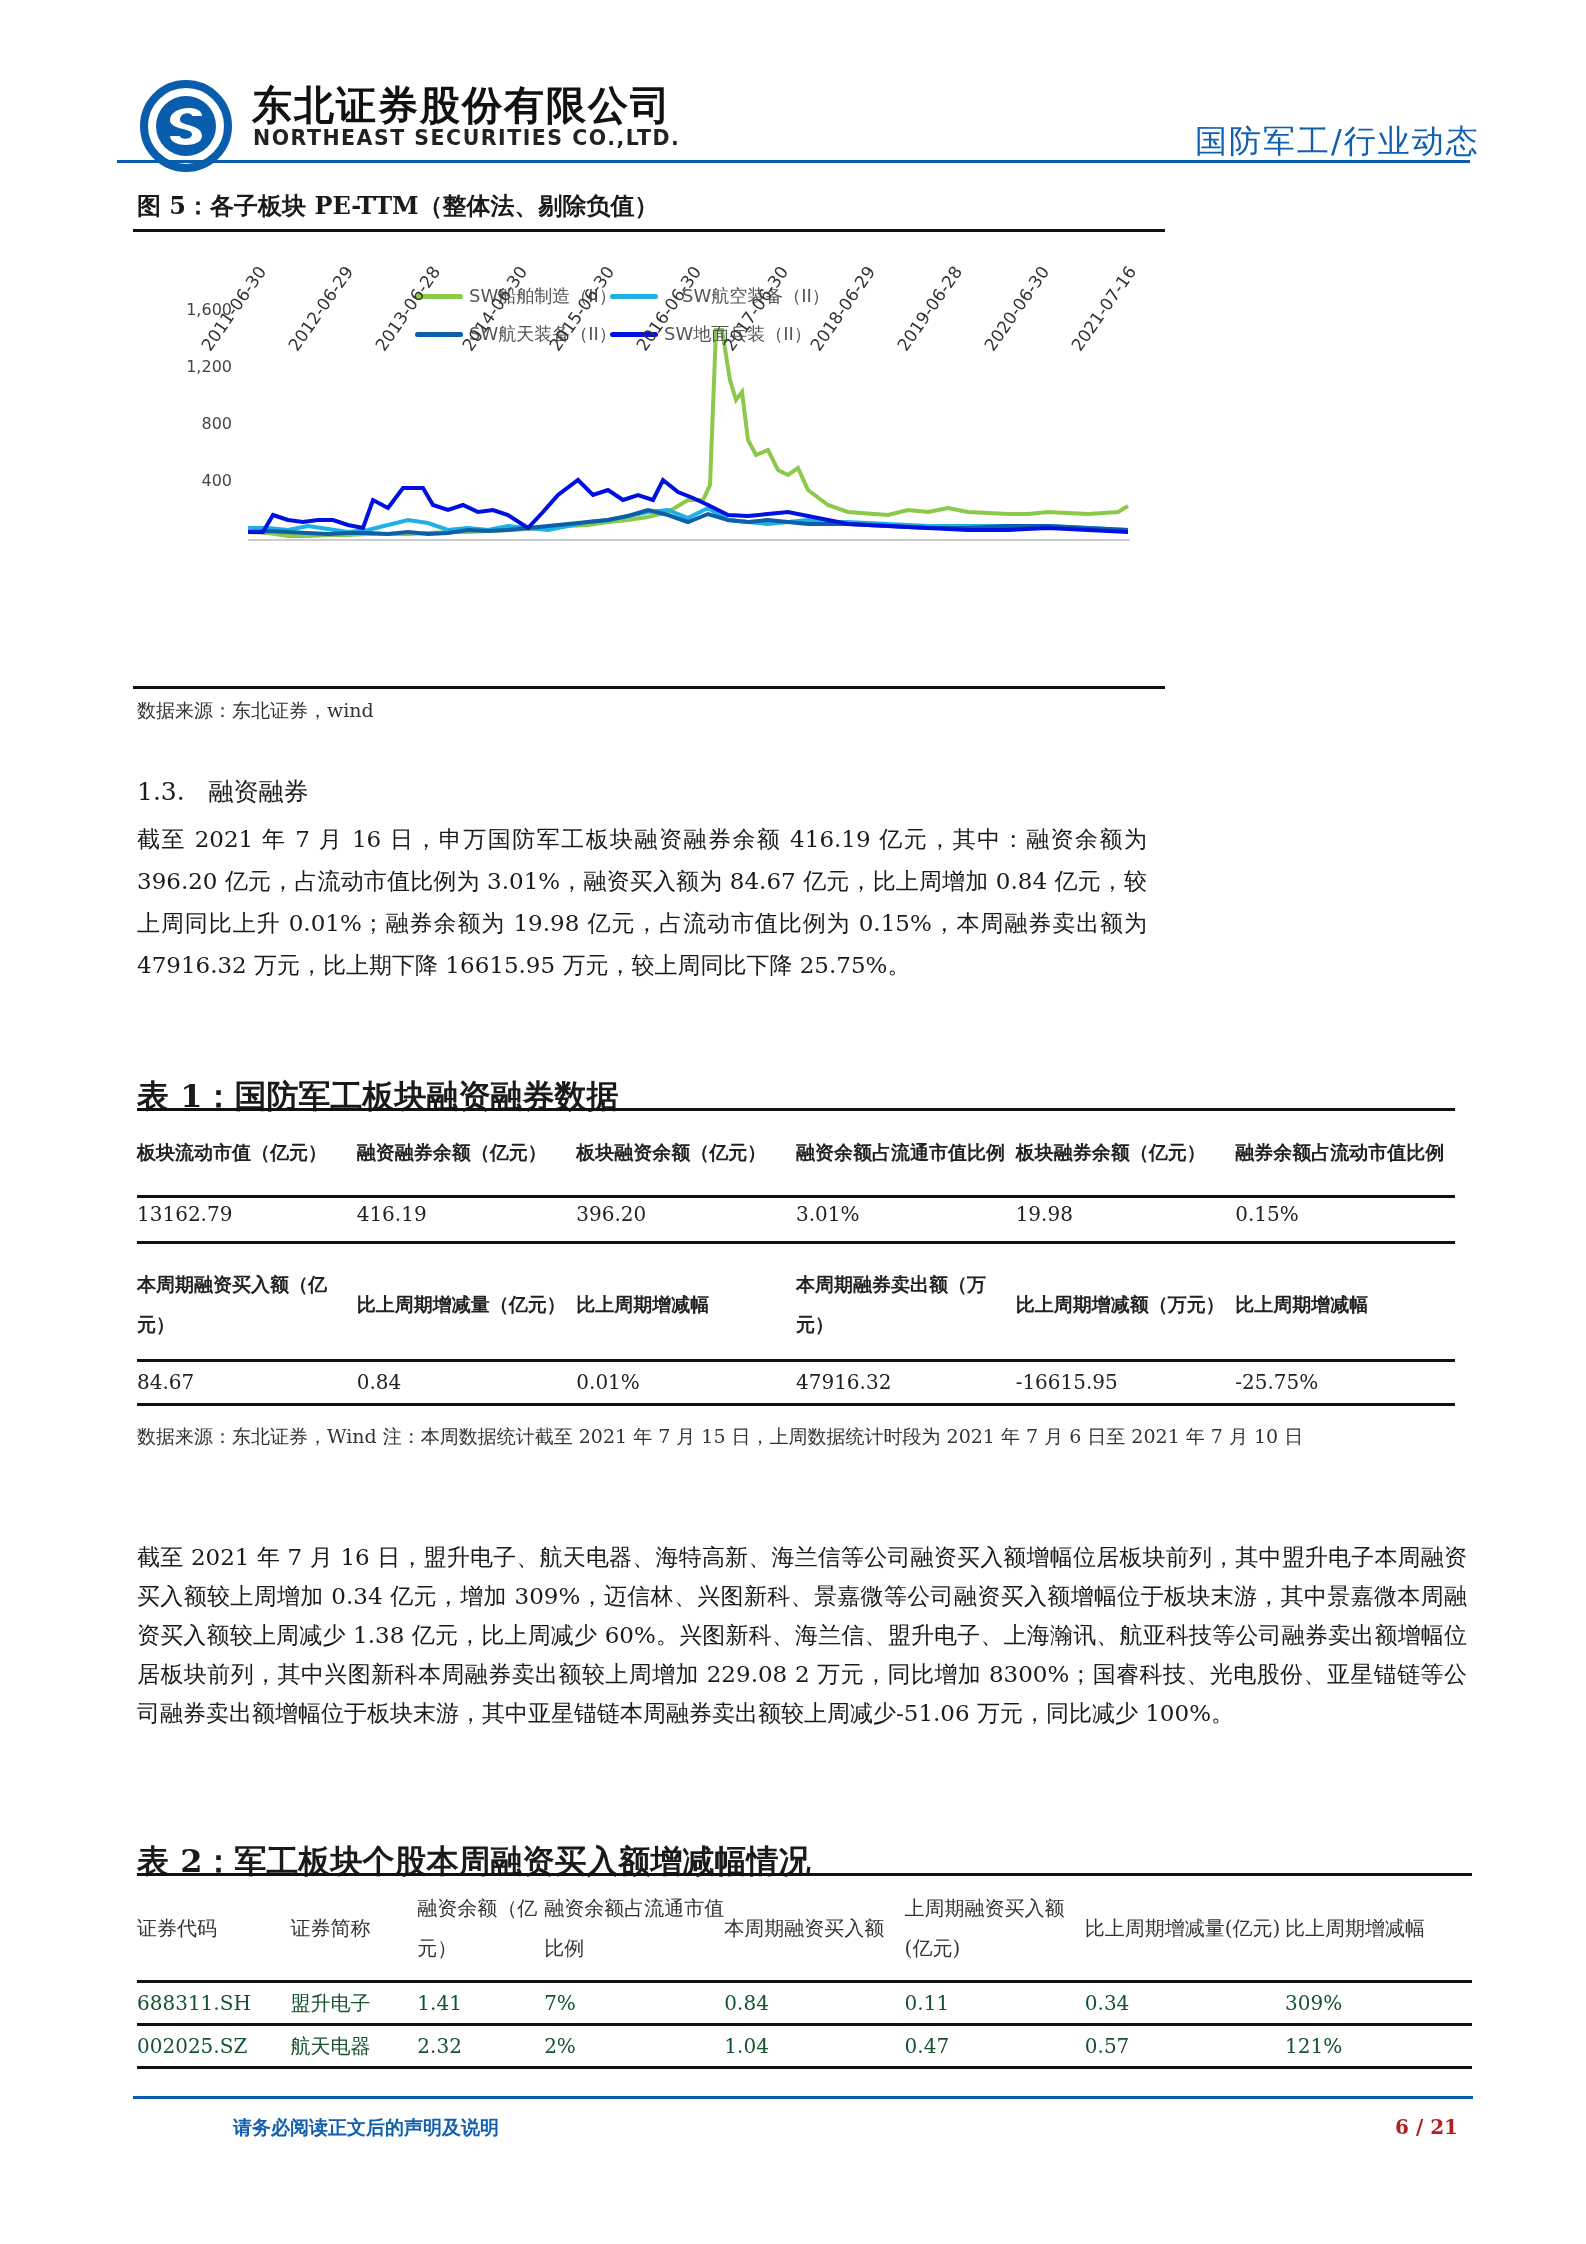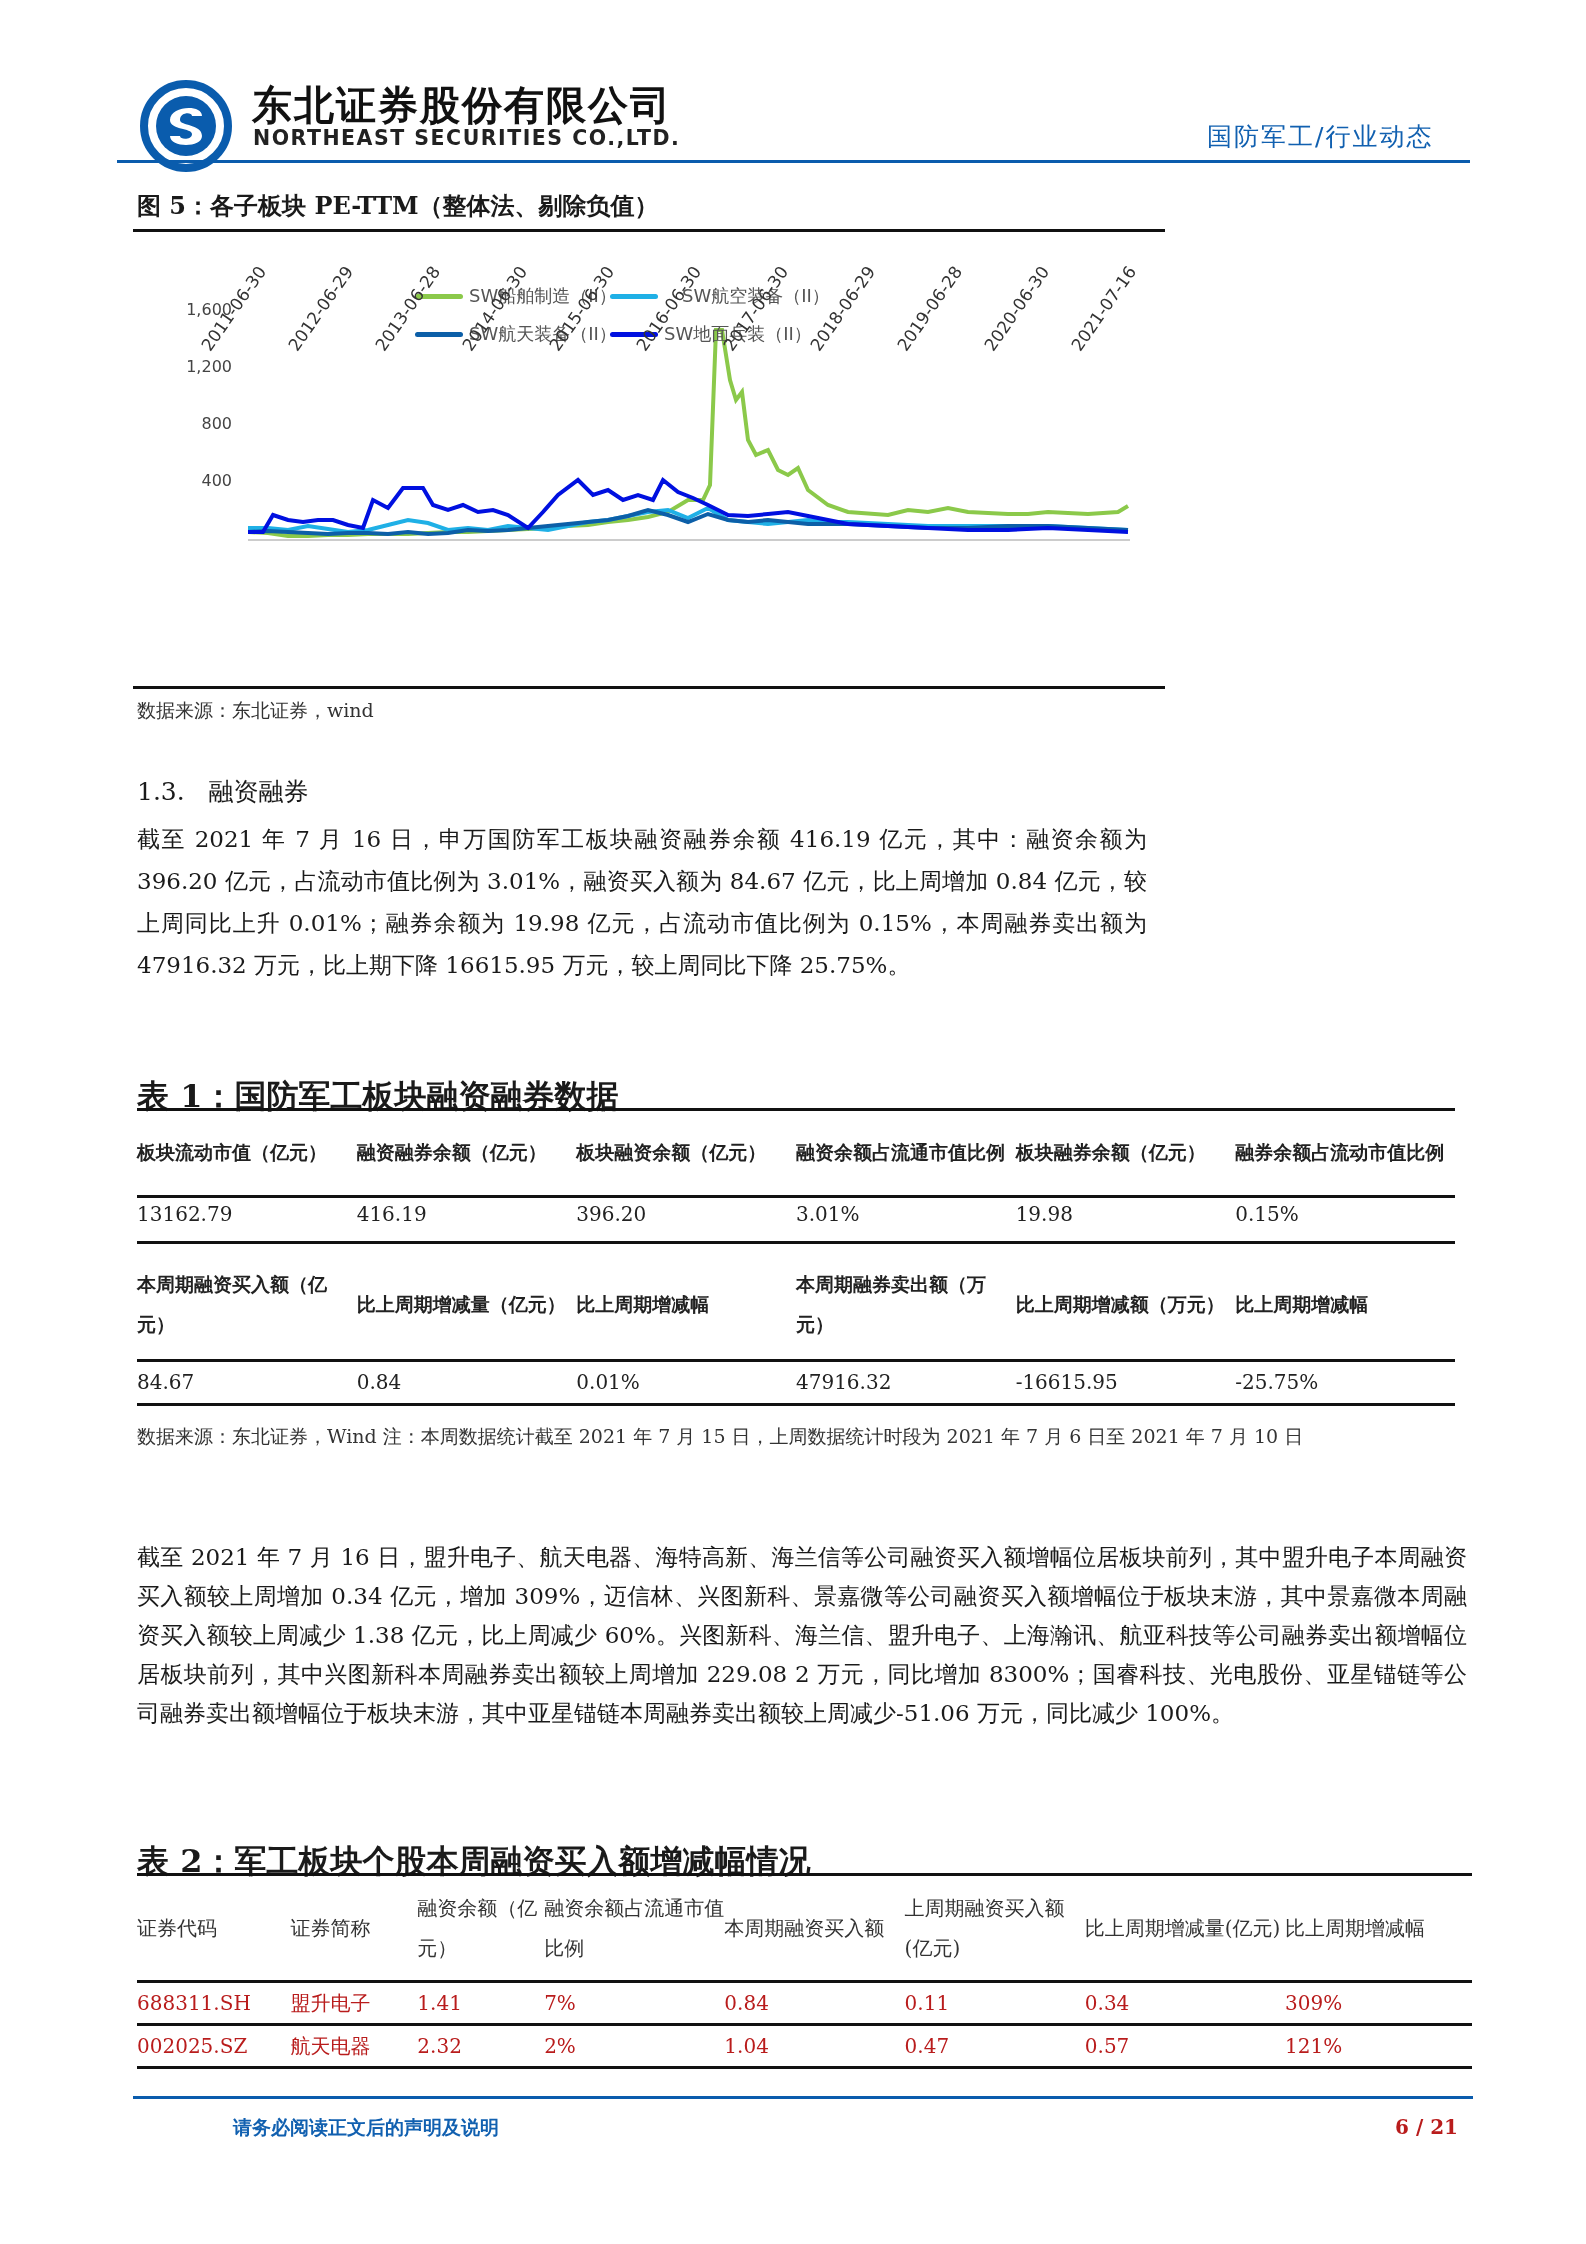--- a/index.html
+++ b/index.html
@@ -3,41 +3,41 @@
 <meta charset="utf-8">
 <style>
   html, body { margin:0; padding:0; background:#ffffff; }
   body { width:1586px; height:2244px; position:relative; font-family:"DejaVu Serif","Liberation Serif",serif; color:#1a1a1a; overflow:hidden; }
   .abs { position:absolute; }
   
   .logo-circle { left:140px; top:80px; width:92px; height:92px; }
   .brand-cn { left:252px; top:78px; font-family:"DejaVu Sans","Liberation Sans",sans-serif; font-weight:bold; font-size:40px; letter-spacing:2px; color:#111; }
   .brand-en { left:253px; top:126px; font-family:"DejaVu Sans","Liberation Sans",sans-serif; font-weight:bold; font-size:20.5px; letter-spacing:1.5px; color:#222; }
   .hdr-line { left:117px; top:160px; width:1353px; height:3px; background:#0a5cad; }
-  .hdr-right { left:1195px; top:120px; font-family:"DejaVu Sans","Liberation Sans",sans-serif; font-size:25px; color:#1160b0; letter-spacing:2px;margin-left:12px; }
+  .hdr-right { left:1195px; top:120px; font-family:"DejaVu Sans","Liberation Sans",sans-serif; font-size:32px; color:#1160b0; letter-spacing:2px; }
   
   .fig-title { left:137px; top:190px; font-size:24px; font-weight:bold; }
   .fig-rule { left:133px; top:229px; width:1032px; height:3px; background:#111; }
   .fig-bottom-rule { left:133px; top:686px; width:1032px; height:3px; background:#111; }
   .source { font-size:19px; color:#333; }
   .ytick { font-family:"DejaVu Sans","Liberation Sans",sans-serif; font-size:16px; color:#444; text-align:right; width:70px; }
   .xtick { font-family:"DejaVu Sans","Liberation Sans",sans-serif; font-size:17px; color:#333; transform-origin:right center; transform:rotate(-55deg); white-space:nowrap; text-align:right; width:110px; }
   .legend { font-family:"DejaVu Sans","Liberation Sans",sans-serif; font-size:18px; color:#555; display:flex; align-items:center; gap:6px; }
   .legend .sw { width:48px; height:5px; border-radius:3px; display:inline-block; }
   
   .section { left:137px; top:775px; font-size:25px; }
   .para { left:137px; width:1010px; font-size:23px; line-height:42px; text-align:justify; }
   .para2 { left:137px; width:1330px; font-size:23px; line-height:39px; text-align:justify; }
   .tbl-title { font-size:32px; font-weight:bold; }
   table { border-collapse:collapse; position:absolute; }
   th, td { text-align:left; padding:0; }
   .t1 th { font-family:"DejaVu Sans","Liberation Sans",sans-serif; font-size:19px; font-weight:bold; line-height:40px; color:#222; }
   .t1 td { font-size:20px; color:#222; }
   .t2 th { font-size:20px; font-weight:normal; line-height:40px; color:#333; }
-  .t2 td { font-size:20px; color:#b91c1c; }
+  .t2 td { font-size:20px; color:#14532d; }
   .rule { background:#111; }
   .footer-line { left:133px; top:2096px; width:1340px; height:3px; background:#0a5cad; }
   .footer-txt { left:233px; top:2115px; font-family:"DejaVu Sans","Liberation Sans",sans-serif; font-weight:bold; font-size:19px; color:#1160b0; }
   .footer-page { left:1395px; top:2115px; font-weight:bold; font-size:20px; color:#b91c1c; }
 </style>
 </head>
 <body>
 
 <div class="abs logo-circle">
   <svg width="92" height="92" viewBox="0 0 92 92">

